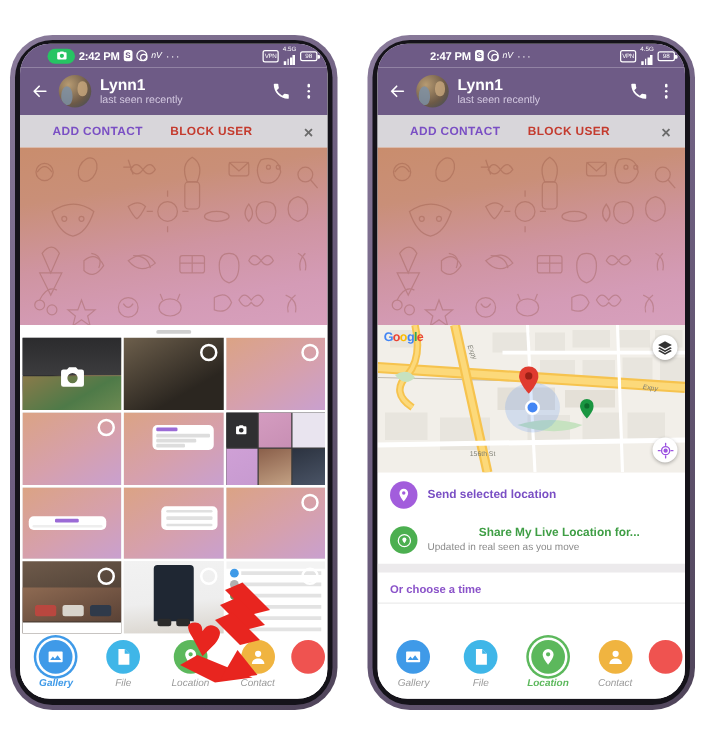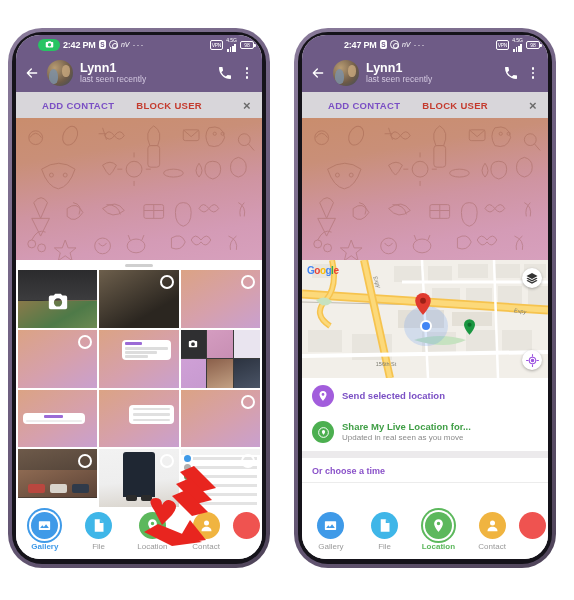--- a/index.html
+++ b/index.html
@@ -124,32 +124,32 @@
   .map-btn.layers { top:8px; } .map-btn.locate { bottom:8px; }
   .road-lbl { position:absolute; font-size:5.5px; color:#7d7d72; font-style:italic; }
 
   
   .loc-list { flex:1 1 auto; background:#fff; overflow:hidden; }
   .loc-row { display:flex; align-items:center; gap:8px; padding:7px 10px; }
   .loc-ic { width:22px;height:22px;border-radius:50%;flex:0 0 auto;display:flex;align-items:center;justify-content:center; }
   .loc-ic.purple { background:#a25ddc; } .loc-ic.green { background:#4caf50; }
   .loc-tx { min-width:0; line-height:1.3; }
   .loc-t1 { font-size:9.5px; font-weight:700; color:#7a4fc4; }
-  .loc-t1.g { color:#3f9e45; }
+  .loc-t1.g { color:#3f9e45;margin-left:41px; }
   .loc-t2 { font-size:8px; color:#8a8a8a; }
   .loc-divider { height:7px; background:#eceaec; }
   .venue { font-size:9px; font-weight:700; color:#8a52c9; padding:8px 10px 6px; border-bottom:1px solid #ececec; }
 
   
   .nav { flex:0 0 auto; height:52px; background:#fff; display:flex; align-items:center; padding:0 2px 4px; }
   .nav-item { flex:1 1 0; display:flex; flex-direction:column; align-items:center; gap:3px; position:relative; }
   .nav-circ { width:27px;height:27px;border-radius:50%;display:flex;align-items:center;justify-content:center; }
   .nav-circ svg { width:15px;height:15px;fill:#fff; }
   .nav-item.selected .nav-circ { box-shadow:0 0 0 2px #fff, 0 0 0 4px currentColor; }
-  .nav-lbl { font-size:8px; color:#9a9a9a; }
+  .nav-lbl { font-size:8px; color:#9a9a9a;font-style:italic; }
   .nav-item.selected .nav-lbl { font-weight:600; }
   .nav-partial { flex:0 0 20px; display:flex; justify-content:flex-start; }
   .nav-partial i { width:27px;height:27px;border-radius:50%;background:#ef5350;display:block;margin-top:-11px; }
 
   
   .anno { position:absolute; pointer-events:none; z-index:30; }
 
   
   .footer {
     position:absolute; left:0; right:0; bottom:6px;

